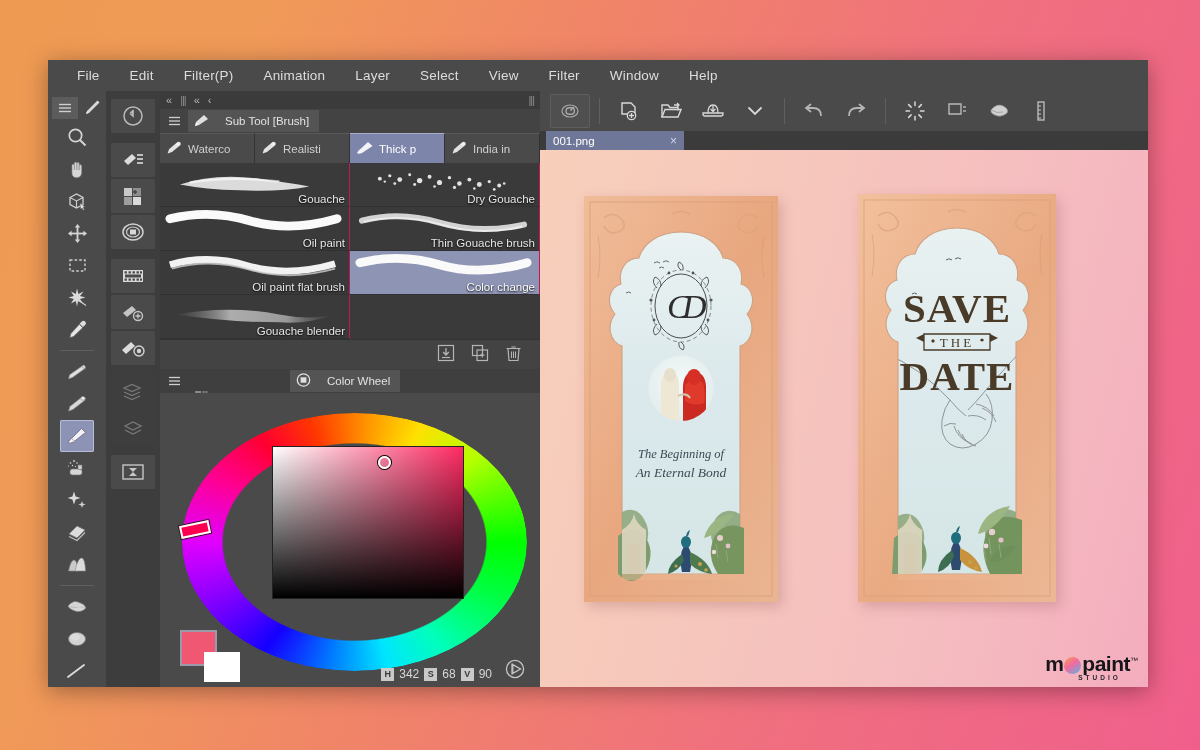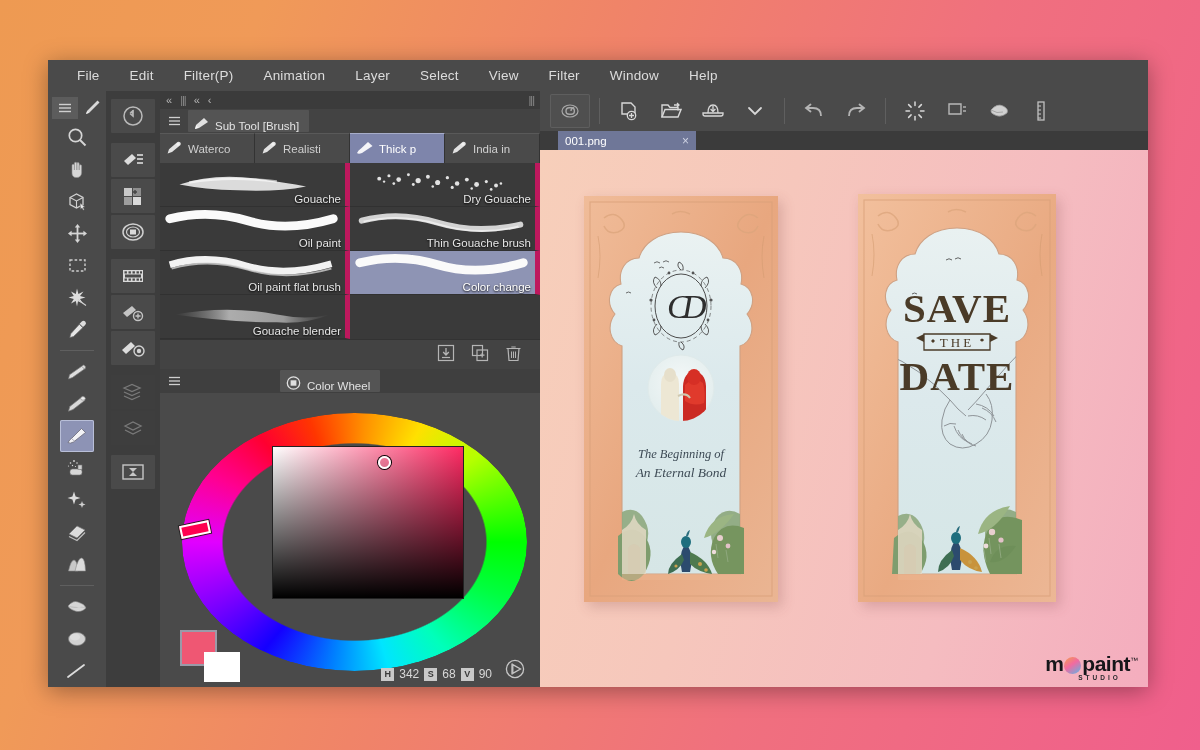--- a/index.html
+++ b/index.html
@@ -70,41 +70,41 @@
     padding: 0 6px; gap: 8px;
   }
   .chev { color:#b6b6b6; font-size:11px; cursor:pointer; }
   .grip { color:#8d8d8d; font-size:11px; letter-spacing:-1px;}
 
   .panel-header {
     height: 24px; background: #434343; display: flex; align-items: center;
     padding-left: 8px; gap: 7px; flex: 0 0 24px;
   }
   .panel-tab {
-    height: 22px; background: #545454; display: flex; align-items: flex-end;
-    padding: 0 10px 0 6px; gap: 6px; color: #e2e2e2; font-size: 11.5px;
+    height: 22px; background: #545454; display: flex; align-items: center;
+    padding: 0 10px 0 6px; gap: 16px; color: #e2e2e2; font-size: 11.5px;
     cursor: pointer; border-radius:1px;
   }
   .panel-tab.inactive { background: transparent; color:#9a9a9a;margin-top:33px; }
 
   
   #brush-tabs { display: flex; height: 30px; background: #434343; flex:0 0 30px; }
   .btab {
     flex: 1; display: flex; align-items: center; gap: 5px; padding-left: 6px;
     color: #cfcfcf; font-size: 11.5px; border-right: 1px solid #333;
     background: #4a4a4a; cursor: pointer; overflow: hidden; white-space: nowrap;
     border-top: 1px solid #595959;
   }
   .btab.active { background: #7e85ab; color: #fff; border-top-color:#a7adc9; }
 
   
   #brush-grid { display: grid; grid-template-columns: 1fr 1fr;
     background: #3a3a3a; flex: 0 0 176px; }
   .brush-cell {
-    position: relative; height: 44px; border-right: 5px solid #be185d;
+    position: relative; height: 44px; border-right: 1px solid #be185d;
     border-bottom: 1px solid #313131; cursor: pointer; overflow: hidden;
   }
   .brush-cell.selected { background: #8e94b4; }
   .brush-label {
     position: absolute; right: 4px; bottom: 1px; color: #e6e6e6;
     font-size: 11.5px; text-shadow: 0 1px 2px #000; white-space: nowrap;
   }
   .brush-cell.selected .brush-label { color:#fff; }
   .stroke-svg { position:absolute; left:0; top:0; width:100%; height:100%; }
 
@@ -171,21 +171,21 @@
   #top-toolbar {
     height: 40px; background: #4a4a4a; display: flex; align-items: center;
     padding-left: 10px; gap: 2px; flex: 0 0 40px;
   }
   .tb-btn { width: 40px; height: 34px; display:flex; align-items:center;
     justify-content:center; cursor:pointer; border-radius:2px;}
   .tb-btn.boxed { background:#4f4f4f; box-shadow: inset 0 0 0 1px #5e5e5e; }
   .tb-sep { width:1px; height:26px; background:#5f5f5f; margin:0 7px; }
 
   #tab-bar { height: 19px; background: #3b3b3b; display: flex; align-items: flex-end;
-    padding-left: 18px; flex:0 0 19px; }
+    padding-left: 6px; flex:0 0 19px; }
   #file-tab {
     height: 19px; background: #6f7798; color: #fff; font-size: 11.5px;
     display: flex; align-items: center; padding: 0 7px; min-width: 138px;
     justify-content: space-between; cursor: pointer;
   }
   #tab-close { color: #cfd3e4; font-size: 12px; margin-left: 10px; cursor:pointer; }
 
   #canvas {
     flex: 1; position: relative; min-height:0;
     background: linear-gradient(105deg, #F7CFBA 0%, #F6C7BC 35%, #F5BCC0 70%, #F4ADBE 100%);

